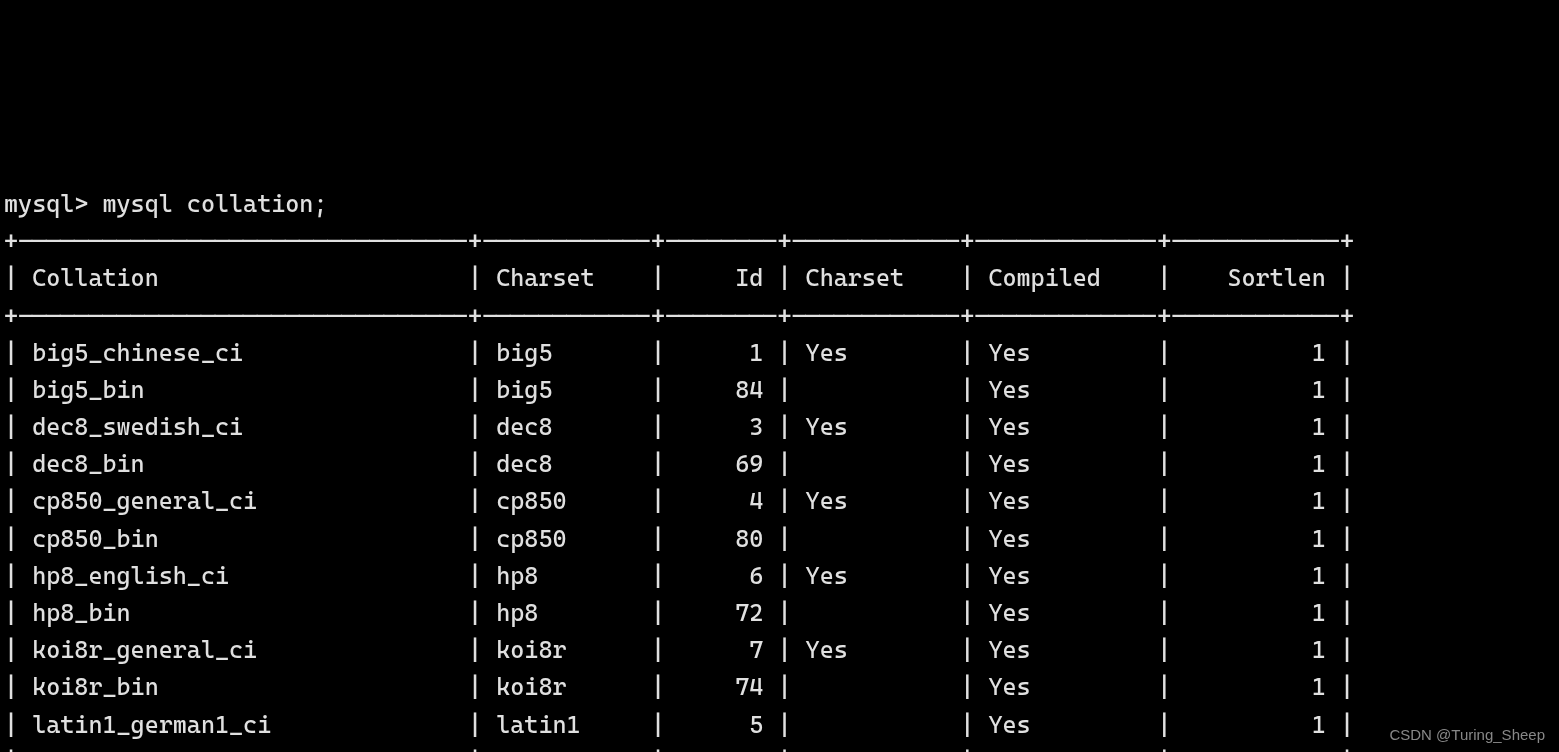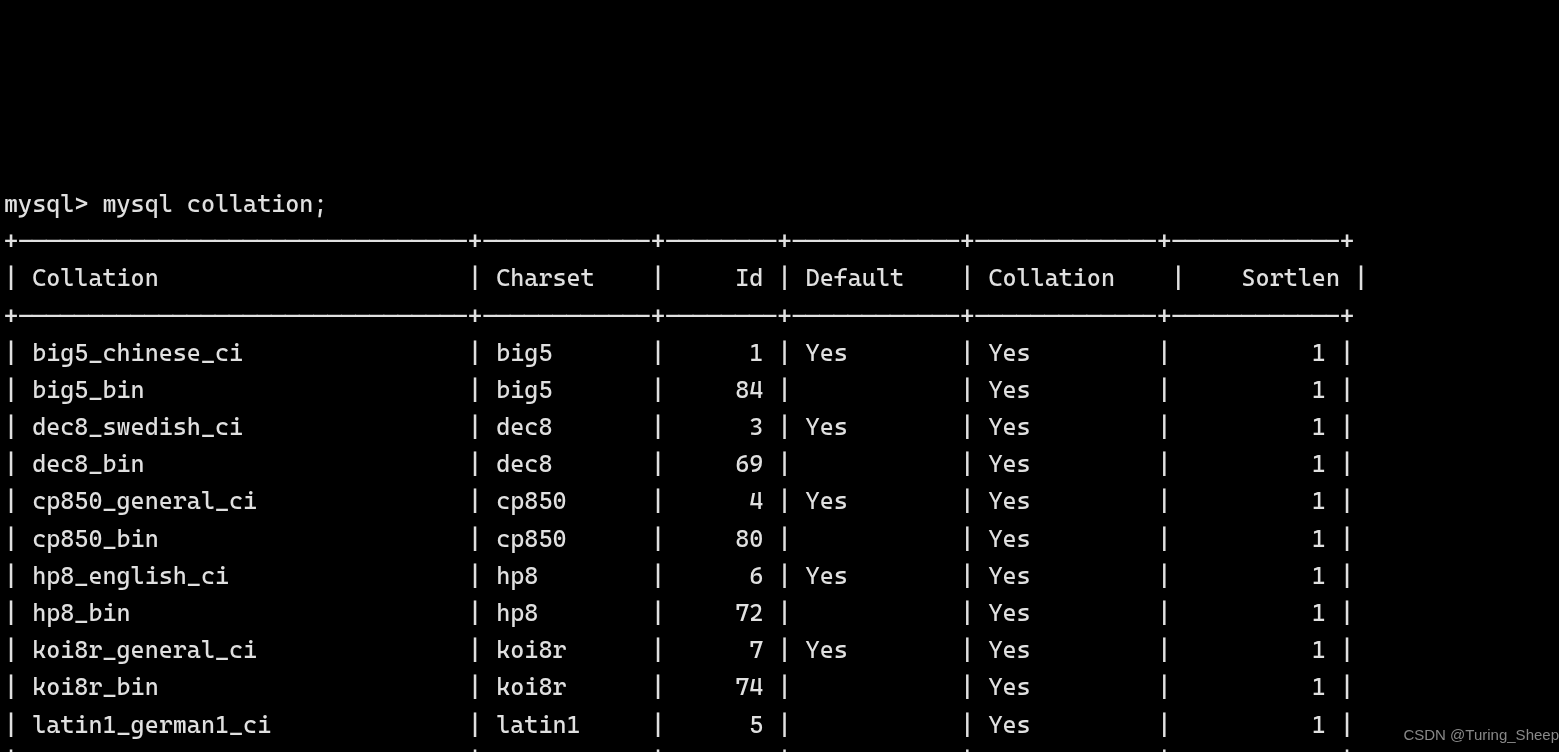--- a/index.html
+++ b/index.html
@@ -19,36 +19,36 @@
       width: 1559px;
       height: 752px;
       position: relative;
     }
     .terminal {
       padding: 0 4px;
     }
     .watermark {
       position: absolute;
       bottom: 6px;
-      right: 0;
+      right: 14px;
       color: #888;
       font-size: 15px;
       font-family: Arial, sans-serif;
       white-space: nowrap;
     }
   </style>
 </head>
 <body>
 
 
 
 <div class="terminal">
 <span><span>mysql&gt;</span> <span>mysql collation;</span></span>
 <span id="border-top">+--------------------------------+------------+--------+------------+-------------+------------+</span>
-<span id="header-row">| Collation                      | Charset    |     Id | Default    | Collation    |    Sortlen |</span>
+<span id="header-row">| Collation                      | Charset    |     Id | Charset    | Compiled    |    Sortlen |</span>
 <span id="border-mid">+--------------------------------+------------+--------+------------+-------------+------------+</span>
 <span id="table-body">| big5_chinese_ci                | big5       |      1 | Yes        | Yes         |          1 |
 | big5_bin                       | big5       |     84 |            | Yes         |          1 |
 | dec8_swedish_ci                | dec8       |      3 | Yes        | Yes         |          1 |
 | dec8_bin                       | dec8       |     69 |            | Yes         |          1 |
 | cp850_general_ci               | cp850      |      4 | Yes        | Yes         |          1 |
 | cp850_bin                      | cp850      |     80 |            | Yes         |          1 |
 | hp8_english_ci                 | hp8        |      6 | Yes        | Yes         |          1 |
 | hp8_bin                        | hp8        |     72 |            | Yes         |          1 |
 | koi8r_general_ci               | koi8r      |      7 | Yes        | Yes         |          1 |

